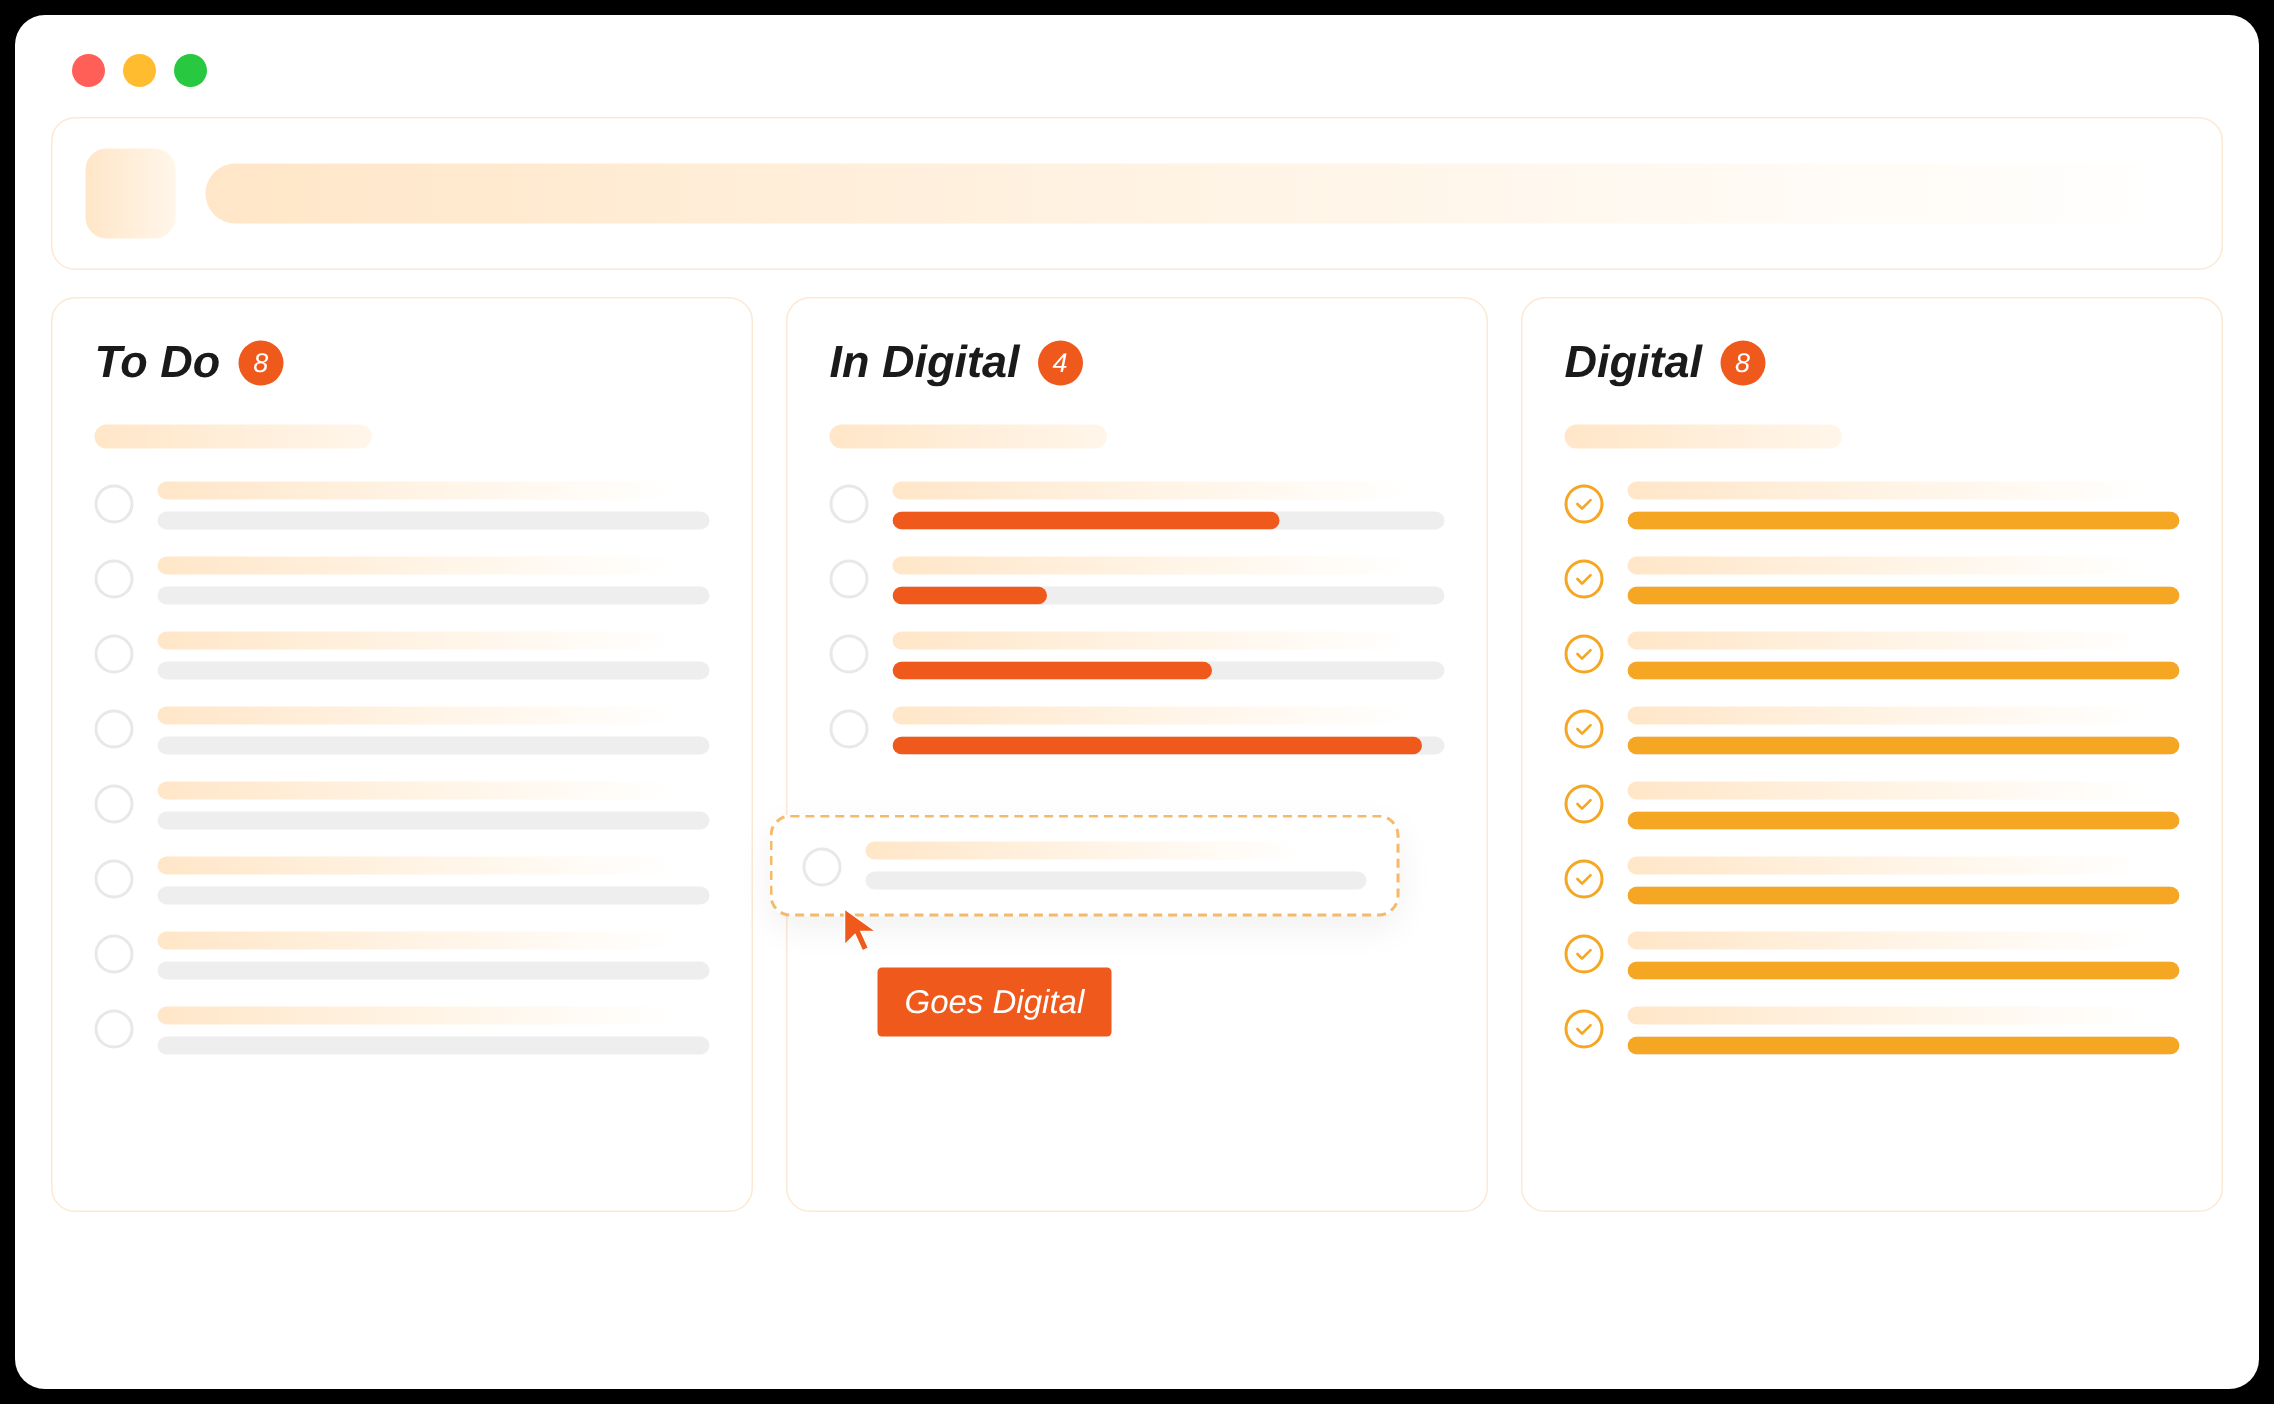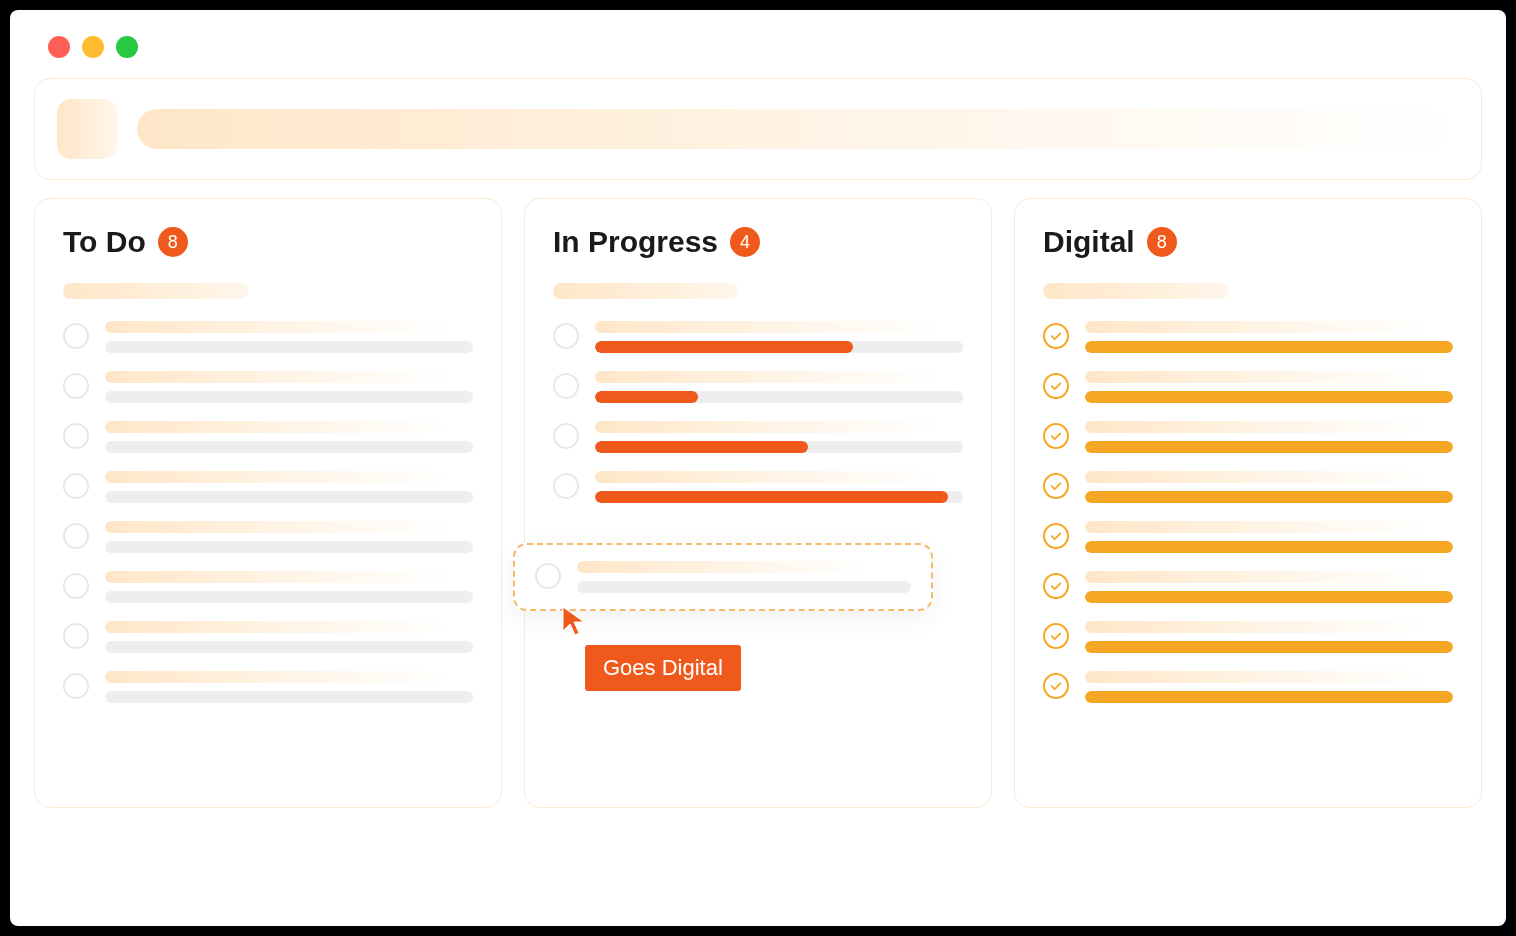--- a/index.html
+++ b/index.html
@@ -5,26 +5,27 @@
     * { margin: 0; padding: 0; box-sizing: border-box; }
     body {
       font-family: -apple-system, BlinkMacSystemFont, 'Segoe UI', sans-serif;
       background: #000;
       width: 1516px;
       height: 936px;
       padding: 10px;
     }
     .window {
       background: #fff;
-      border-radius: 8px;
+      border-radius: 20px;
       padding: 18px 24px 24px 24px;
       width: 100%;
       height: 100%;
       overflow: hidden;
       position: relative;
+      font-style: italic;
     }
     .titlebar {
       display: flex;
       gap: 12px;
       padding: 8px 14px 20px 14px;
     }
     .traffic-light {
       width: 22px;
       height: 22px;
       border-radius: 50%;
@@ -150,21 +151,21 @@
     .drag-card {
       position: absolute;
       left: -40px;
       width: calc(100% + 10px);
       border: 2.5px dashed #f5b96a;
       border-radius: 14px;
       background: #fff;
       padding: 16px 20px;
       display: flex;
       gap: 16px;
-      align-items: flex-start;
+      align-items: center;
       box-shadow: 0 8px 24px rgba(0,0,0,0.06);
     }
     .cursor {
       position: absolute;
       left: 46px;
       bottom: -32px;
     }
     .tooltip {
       position: absolute;
       left: 70px;
@@ -255,21 +256,21 @@
     <div class="task-body">
       <div class="line line-soft" style="width:94%"></div>
       <div class="line line-grey" style="width:100%"></div>
     </div>
           </div>
         </div>
     </div>
 
     <div class="column">
       <div class="col-header">
-        <div class="col-title">In Progress</div>
+        <div class="col-title">In Digital</div>
         <div class="count-badge">4</div>
       </div>
       <div class="section-bar"></div>
       <div class="task-list" id="progress-list">
           <div class="task-item">
     <div class="task-circle"></div>
     <div class="task-body">
       <div class="line line-soft" style="width:94%"></div>
       <div class="track">
         <div class="track-fill fill-orange" style="width:70%"></div>

